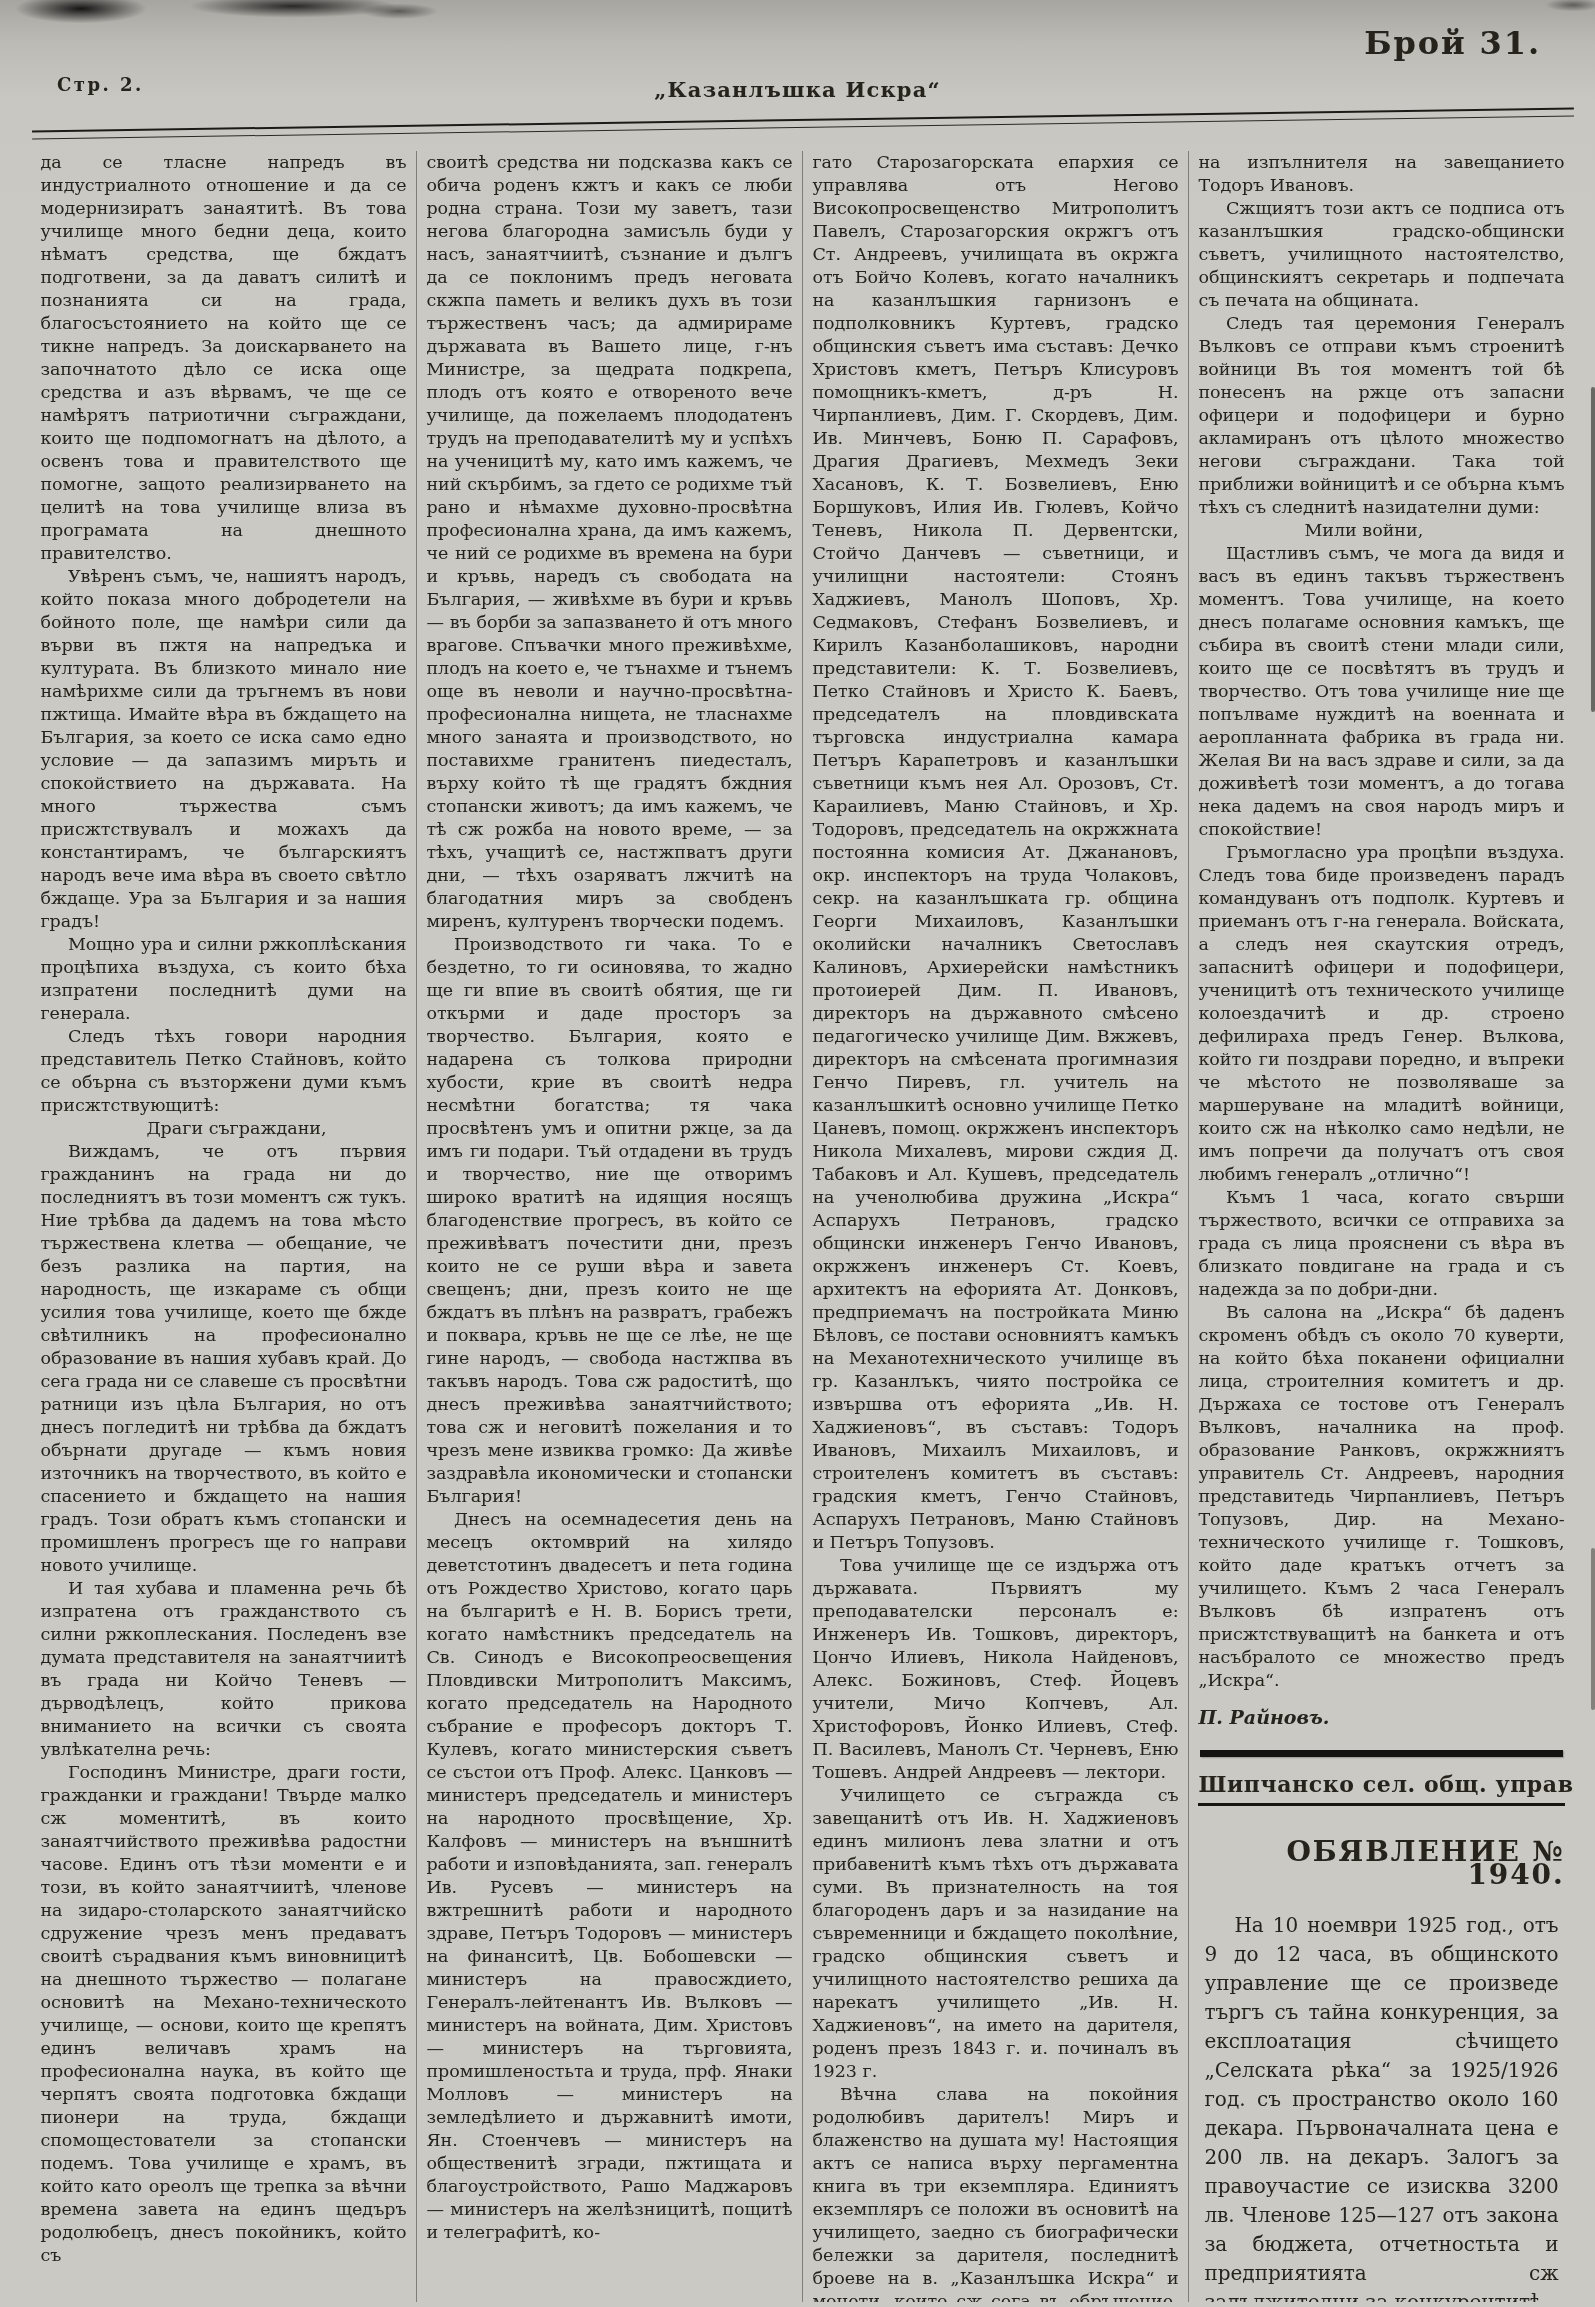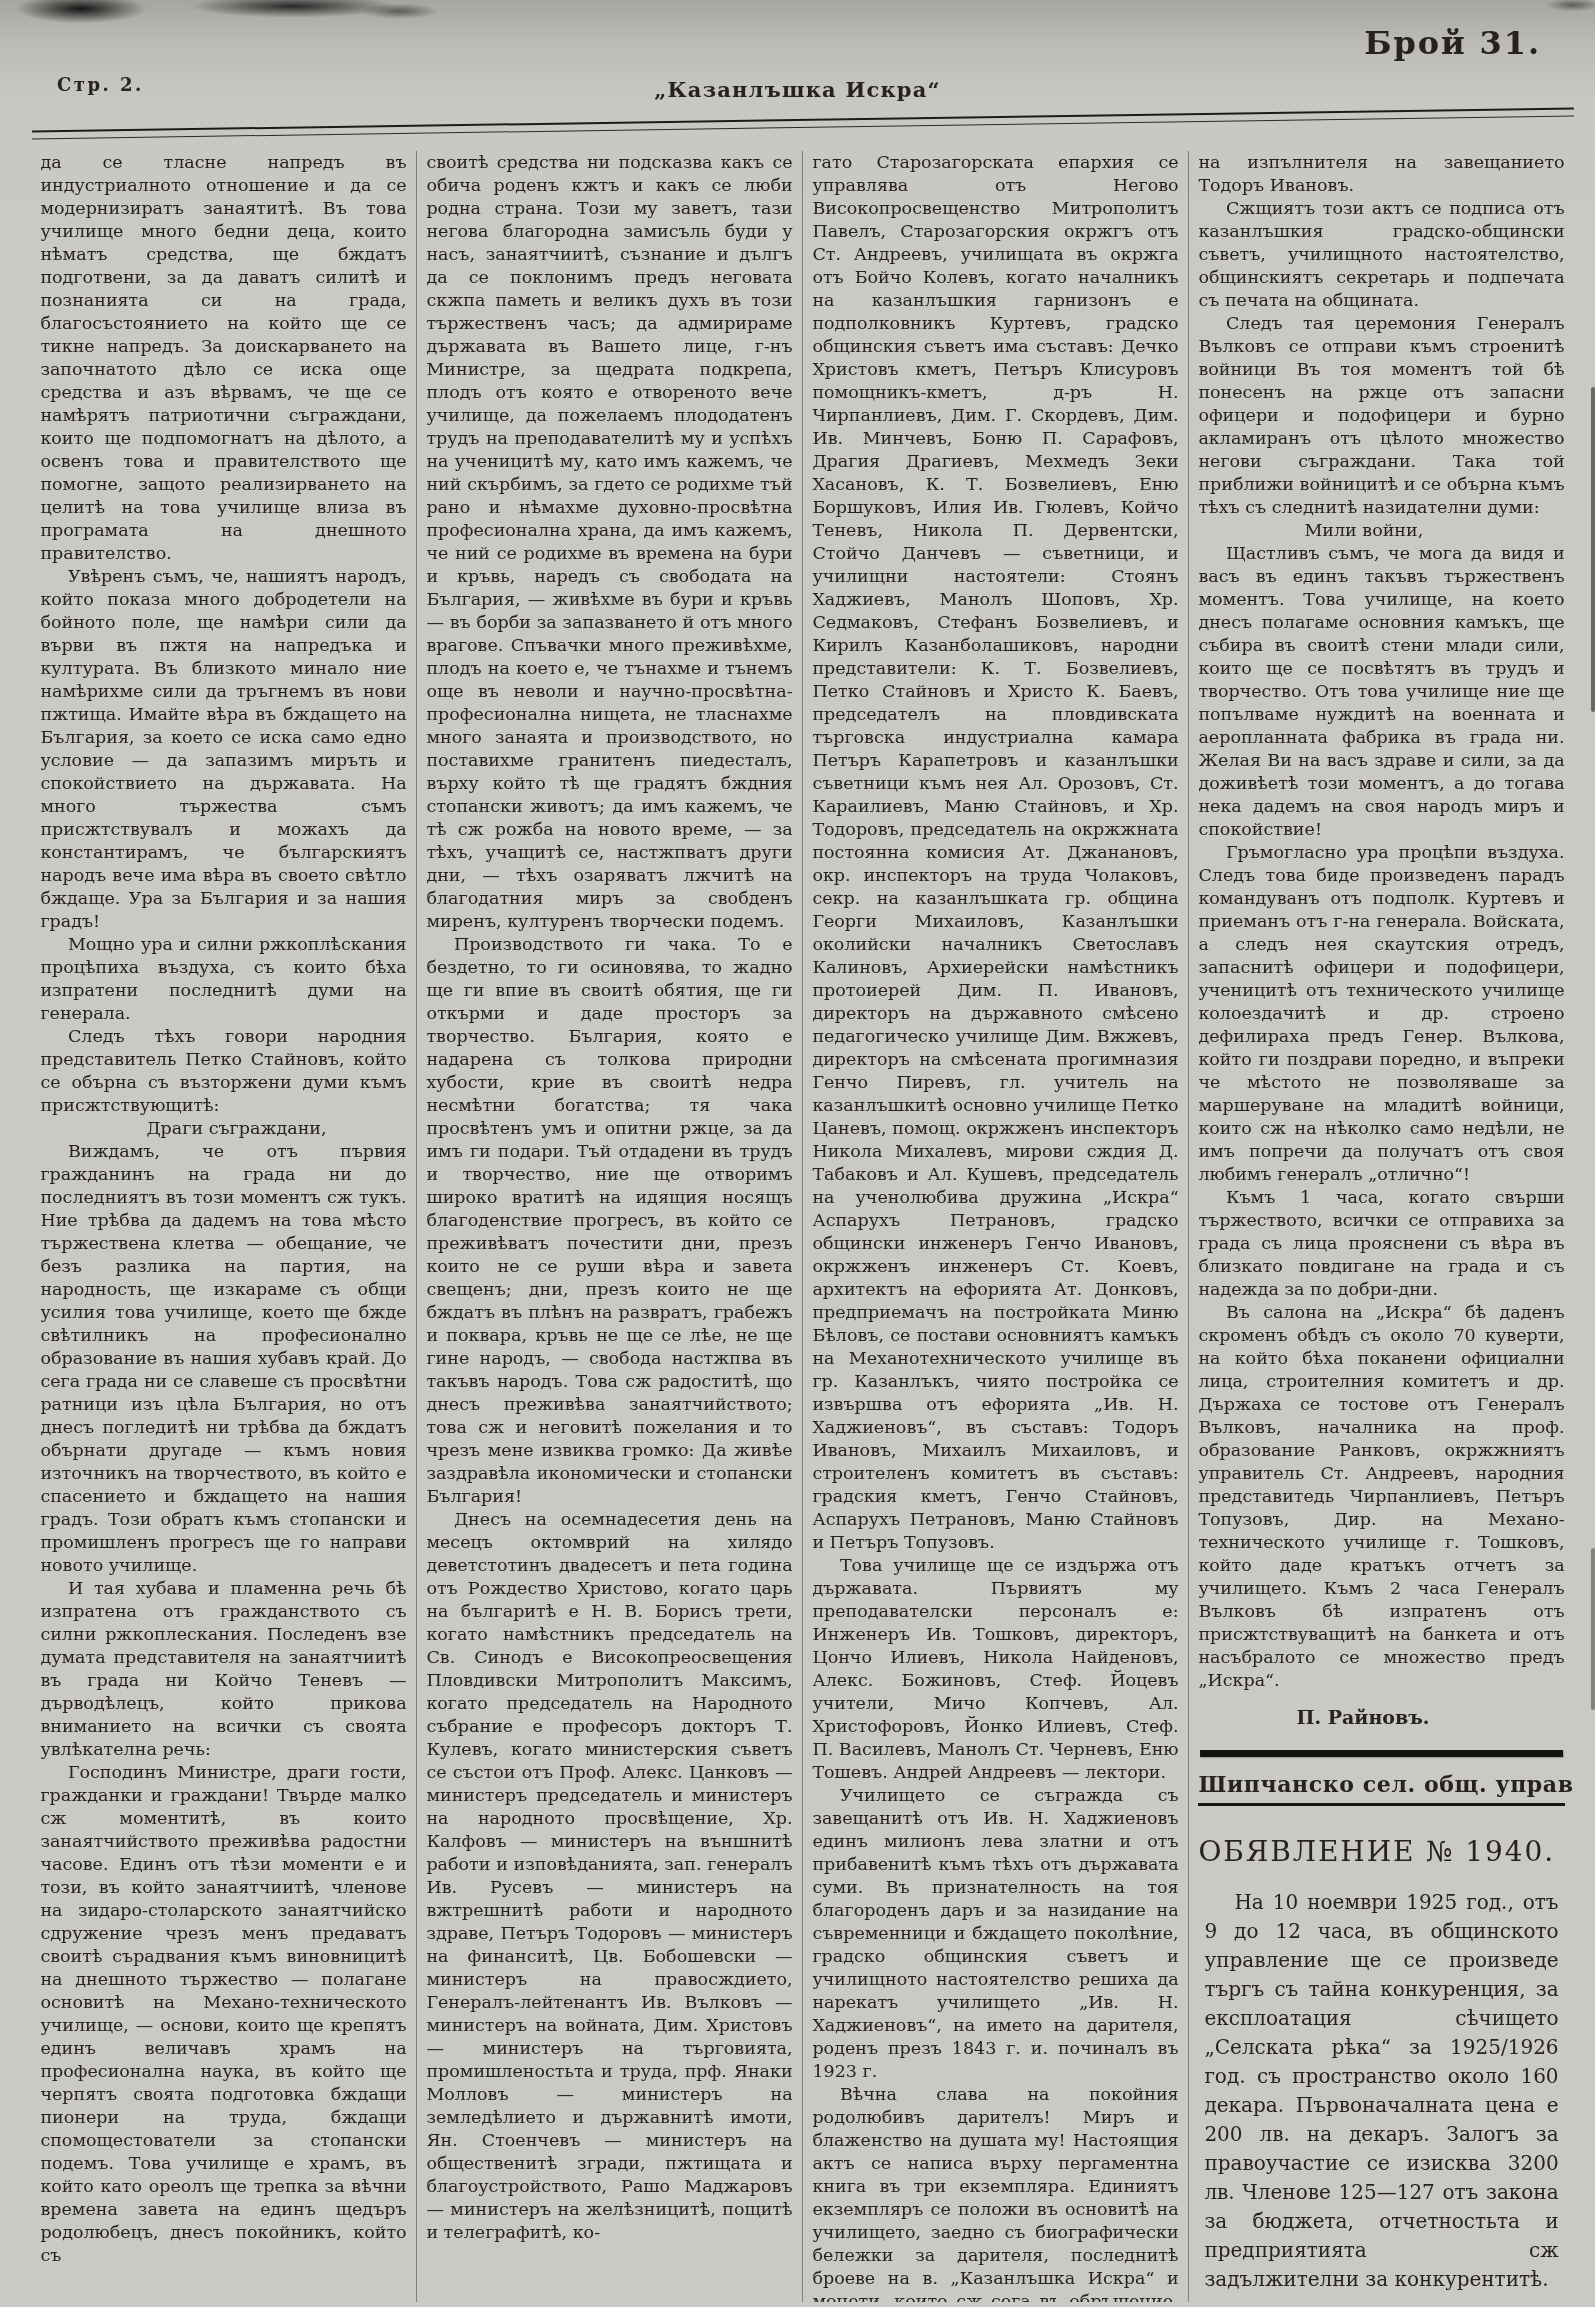--- a/index.html
+++ b/index.html
@@ -35,31 +35,31 @@
     display:flex;align-items:stretch;
   }
   .col{
     flex:1 1 0;padding:0 9.4px;overflow:hidden;
     font-size:17.5px;line-height:23px;text-align:justify;
   }
   .col + .col{border-left:1.2px solid rgba(48,44,37,.48);}
   .col p{margin:0;}
   .col p.ind{text-indent:27.5px;}
   .col p.salute{text-indent:106px;text-align:left;}
-  .sig{ text-align:center;padding-right:37px;font-weight:700;font-size:19px;margin-top:13.7px !important;}
+  .sig{ text-align:left;padding-right:37px;font-weight:700;font-size:19px;margin-top:13.7px !important;font-style:italic;}
   .divider{
     height:6.9px;background:#15130f;margin:21px 1.2px 16px 1.2px;
     box-shadow:1.2px 1.2px 1.2px rgba(0,0,0,.25);
   }
   
   .ann h2{
     font-size:22px;font-weight:700;text-align:center;margin:16px 0 0 0;
     padding-bottom:7.5px;border-bottom:3.7px solid #17150f;letter-spacing:0.6px;white-space:nowrap;
   }
-  .ann h3{font-size:28px;font-weight:400;text-align:left;letter-spacing:1.9px;margin:34px 0 25px 0;}
+  .ann h3{font-size:28px;font-weight:700;text-align:right;letter-spacing:1.9px;margin:34px 0 25px 0;}
   .ann .body{font-size:20px;line-height:29px;text-align:justify;text-indent:30px;margin:6px;}
   
   .edge-streak{position:absolute;right:0;top:387px;width:4.4px;height:325px;background:rgba(25,23,20,.55);border-radius:2.5px;}
   .edge-streak.b{top:1548px;height:162px;background:rgba(25,23,20,.4);}
 </style>
 </head>
 <body>
 
 <div class="page">
 

